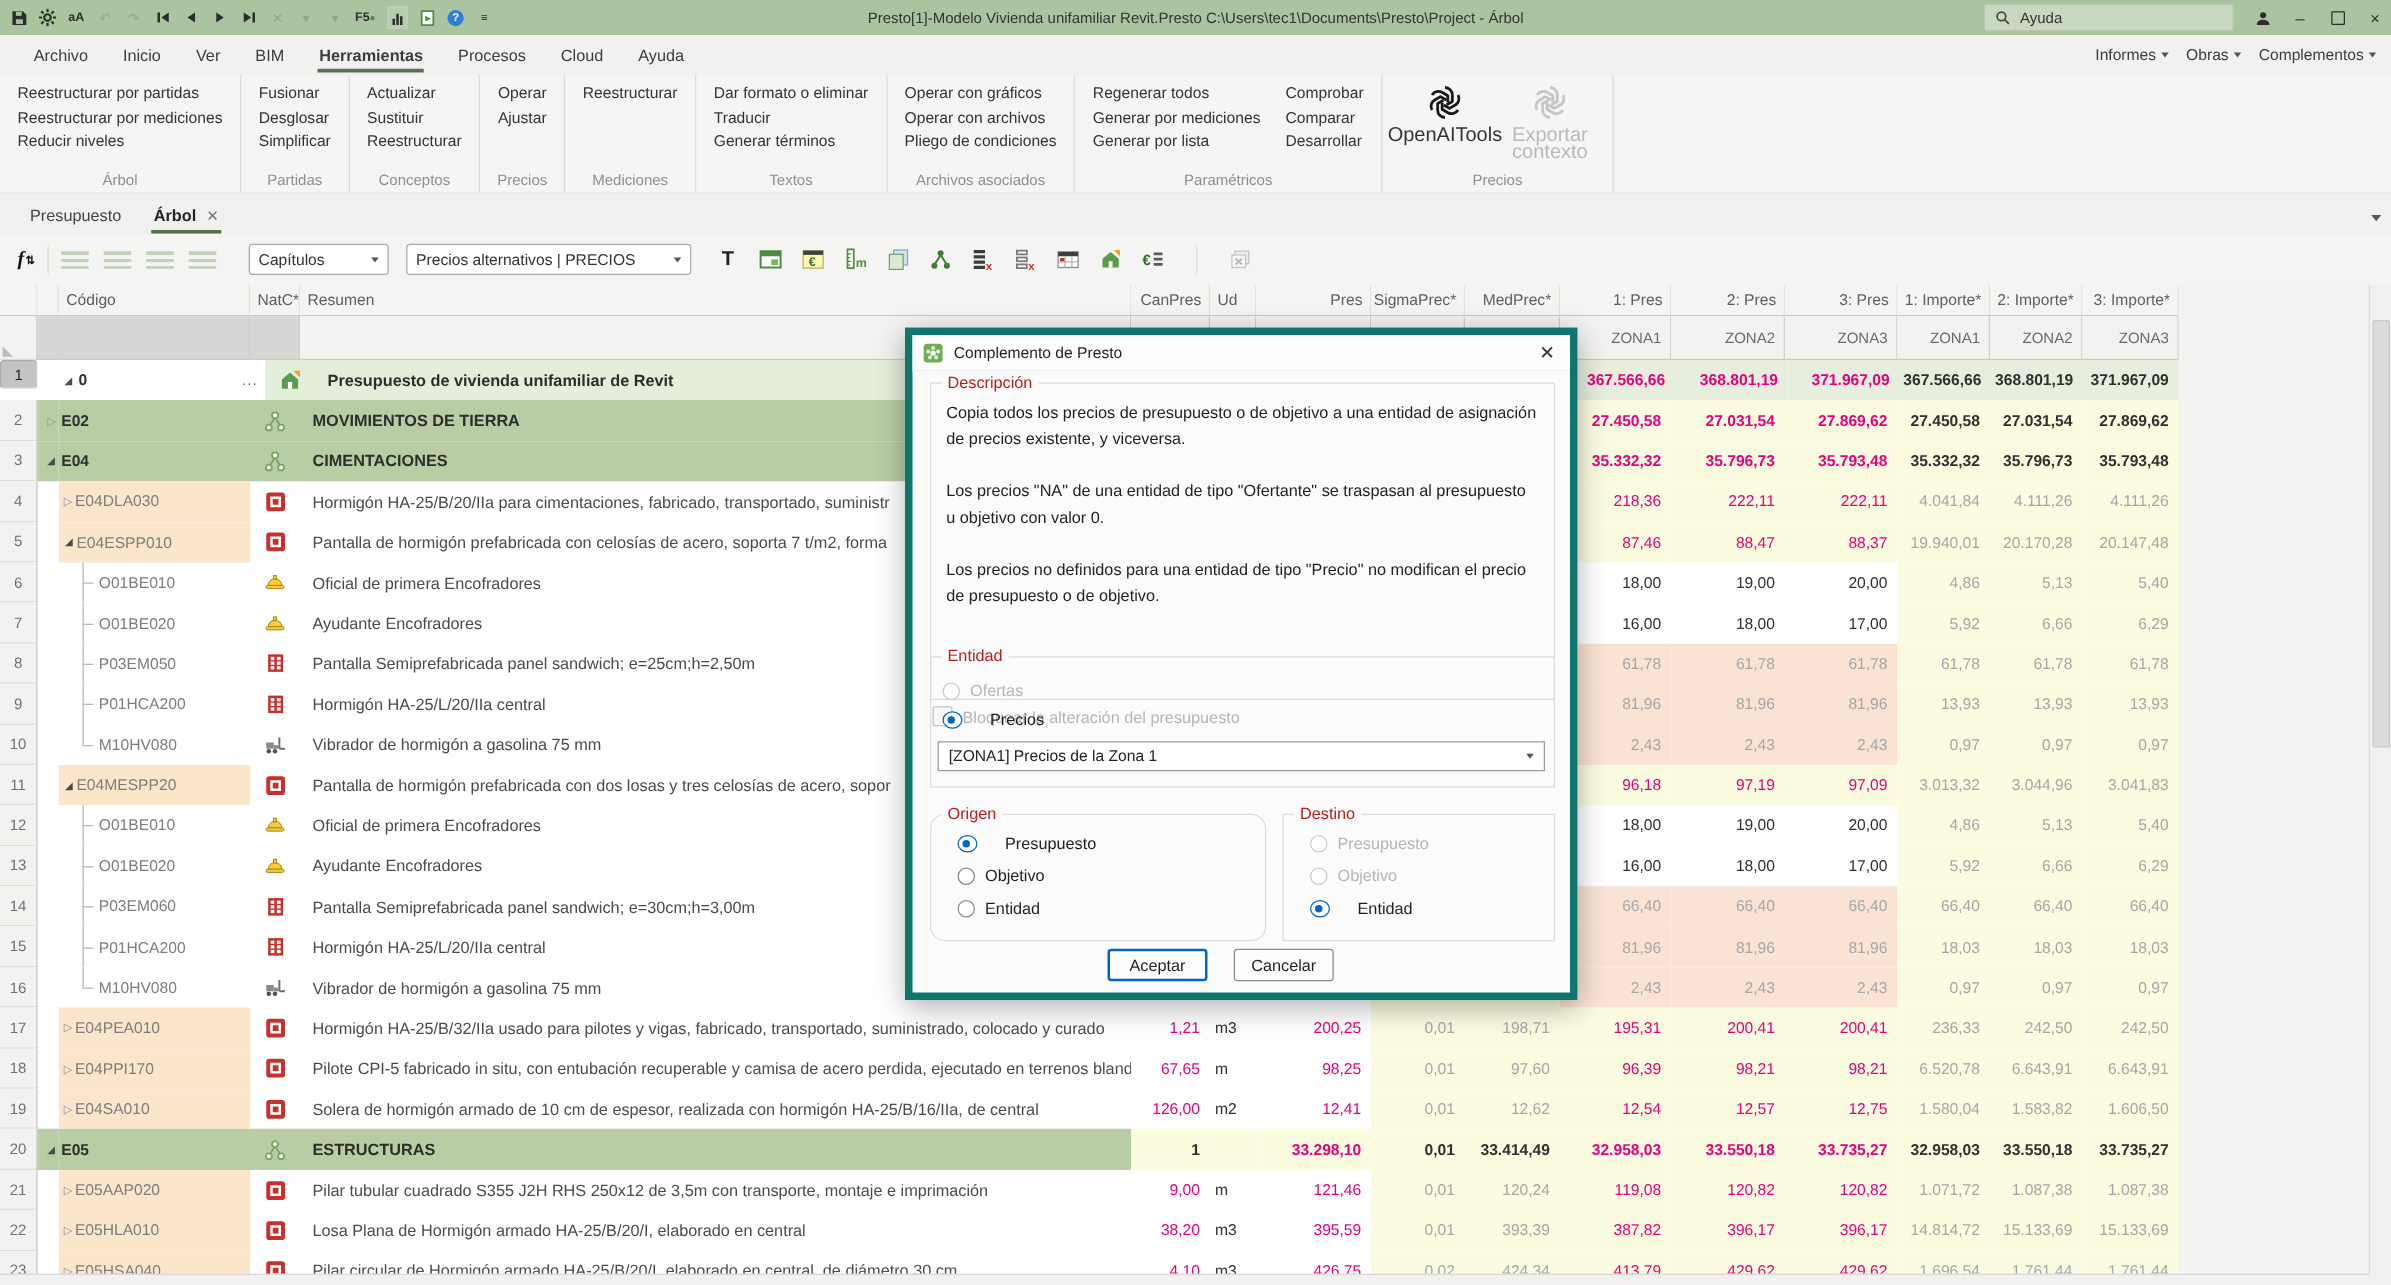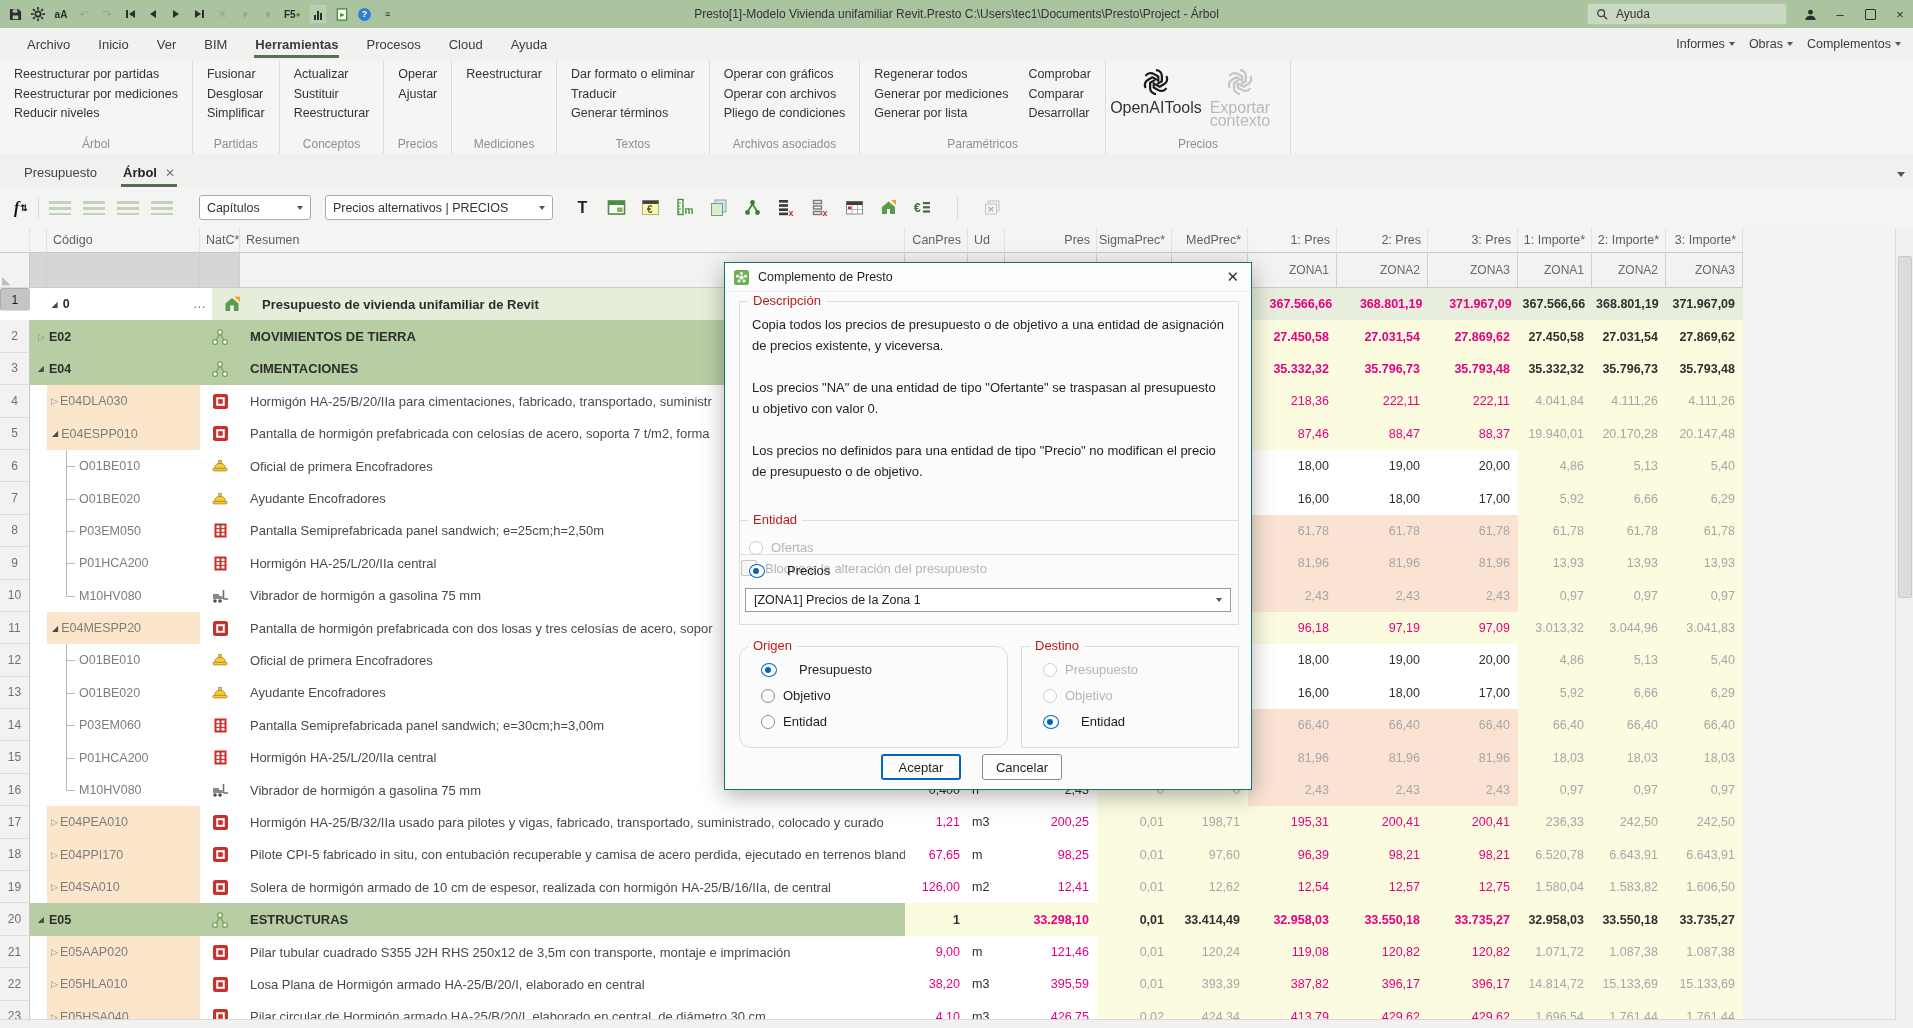--- a/index.html
+++ b/index.html
@@ -88,21 +88,21 @@
   .conn{position:absolute;left:19px;top:0;bottom:0;border-left:1px solid #b8b8b8;}
   .conn.last{bottom:50%;}
   .connh{position:absolute;left:19px;top:50%;width:9px;border-top:1px solid #b8b8b8;}
   .morebtn{margin-left:auto;margin-right:6px;color:#666;font-size:12px;letter-spacing:1px;}
   .ud{padding-left:4px;font-size:12.5px;}
   .right-filler{position:absolute;top:228px;left:1743px;width:153px;bottom:0;background:#f3f3f1;border-bottom:none;}
   .vscroll{position:absolute;top:228px;right:0;width:17px;bottom:0;background:#f0f0ee;border-left:1px solid #dcdcdc;}
   .vthumb{position:absolute;top:28px;left:2px;width:12px;height:340px;background:#dcdcda;border:1px solid #c9c9c9;border-radius:2px;}
   .hscroll{position:absolute;left:0;bottom:0;width:1896px;height:8px;background:#f1f1ef;border-top:1px solid #d8d8d8;z-index:20;}
   
-  .dialog{position:absolute;left:724px;top:262px;width:526px;height:526px;background:#fbfbfb;border:1px solid #0f766e;box-shadow:0 6px 22px rgba(0,0,0,.3);z-index:40;}
+  .dialog{position:absolute;left:724px;top:262px;width:526px;height:526px;background:#fbfbfb;border:6px solid #0f766e;box-shadow:0 6px 22px rgba(0,0,0,.3);z-index:40;}
   .dtitle{position:absolute;top:0;left:0;width:100%;height:28px;background:#fdfdfd;display:flex;align-items:center;border-bottom:1px solid #eee;}
   .dico{width:17px;height:17px;margin:0 8px 0 8px;}
   .dtext{font-size:12.5px;color:#1f1f1f;}
   .dclose{position:absolute;right:12px;top:5px;font-size:15px;color:#333;}
   .gbox{position:absolute;border:1px solid #dcdcdc;}
   .gbox .glab{position:absolute;top:-9px;left:8px;background:#fbfbfb;padding:0 5px;font-size:13px;color:#b91c1c;}
   .descbody{padding:12px 12px 0;font-size:13px;color:#1f1f1f;line-height:21px;}
   .descbody p{margin:0 0 21px;}
   .chkrow{position:absolute;left:16px;top:297px;display:flex;align-items:center;gap:8px;font-size:13px;color:#b5b5b5;}
   .chk{width:14px;height:14px;border:1px solid #c5c5c5;background:#f6f6f6;border-radius:2px;}

